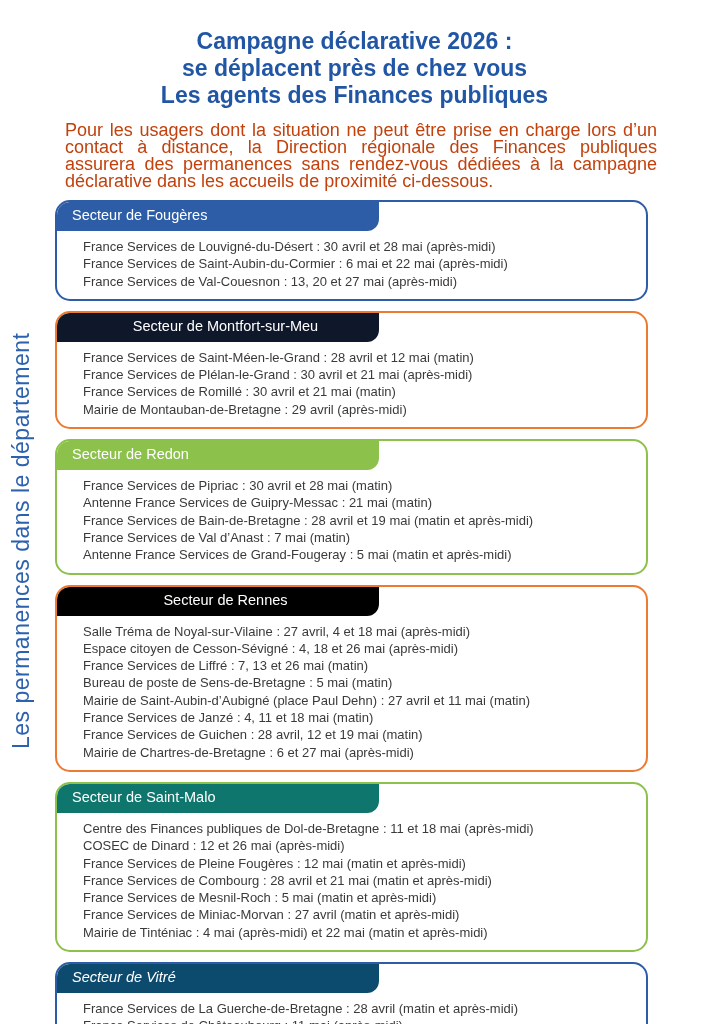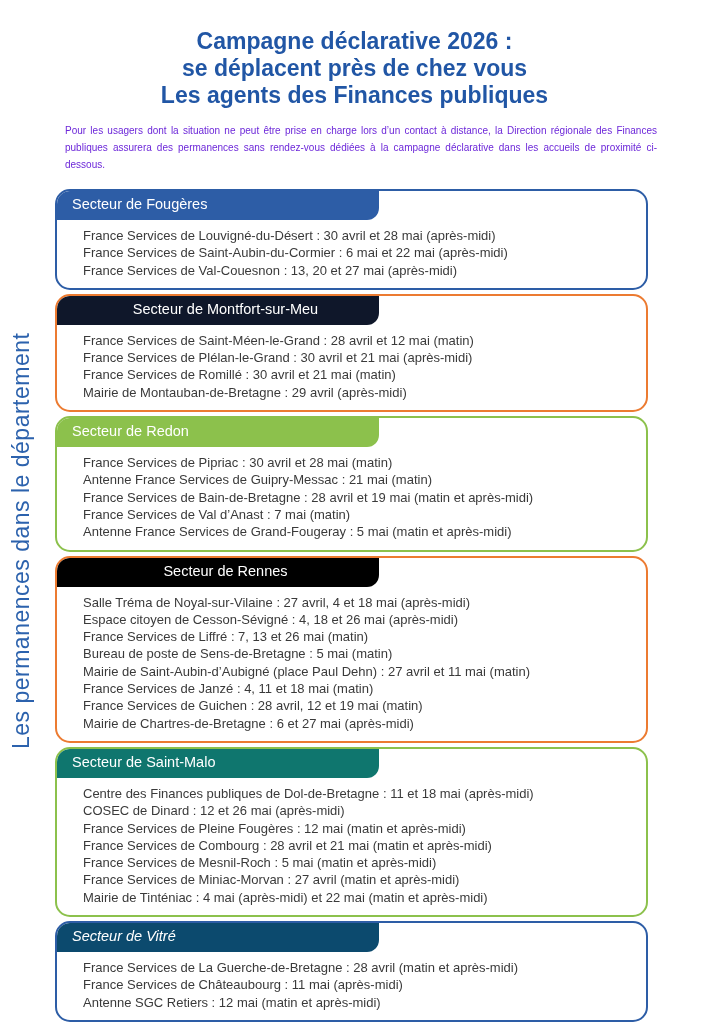--- a/index.html
+++ b/index.html
@@ -31,38 +31,38 @@
     margin: 28px 0 0 0;
     text-align: center;
     color: #2156a5;
     font-weight: bold;
     font-size: 23px;
     line-height: 27px;
   }
 
   .intro {
     width: 592px;
-    margin: 13px 0 16px 65px;
-    font-size: 10px;
+    margin: 13px 0 4px 65px;
+    font-size: 18px;
     line-height: 17px;
-    color: #6d28d9;
+    color: #c2410c;
     text-align: justify;
   }
 
   .sections {
     margin-left: 55px;
     width: 593px;
   }
 
   .box {
     box-sizing: border-box;
     border: 2px solid;
     border-radius: 15px;
     background: #ffffff;
-    margin-top: 4px;
+    margin-top: 10px;
     padding-bottom: 9px;
     overflow: hidden;
   }
 
   .tab {
     width: 322px;
     box-sizing: border-box;
     border-radius: 12px 0 12px 0;
     color: #ffffff;
     font-size: 14.5px;

